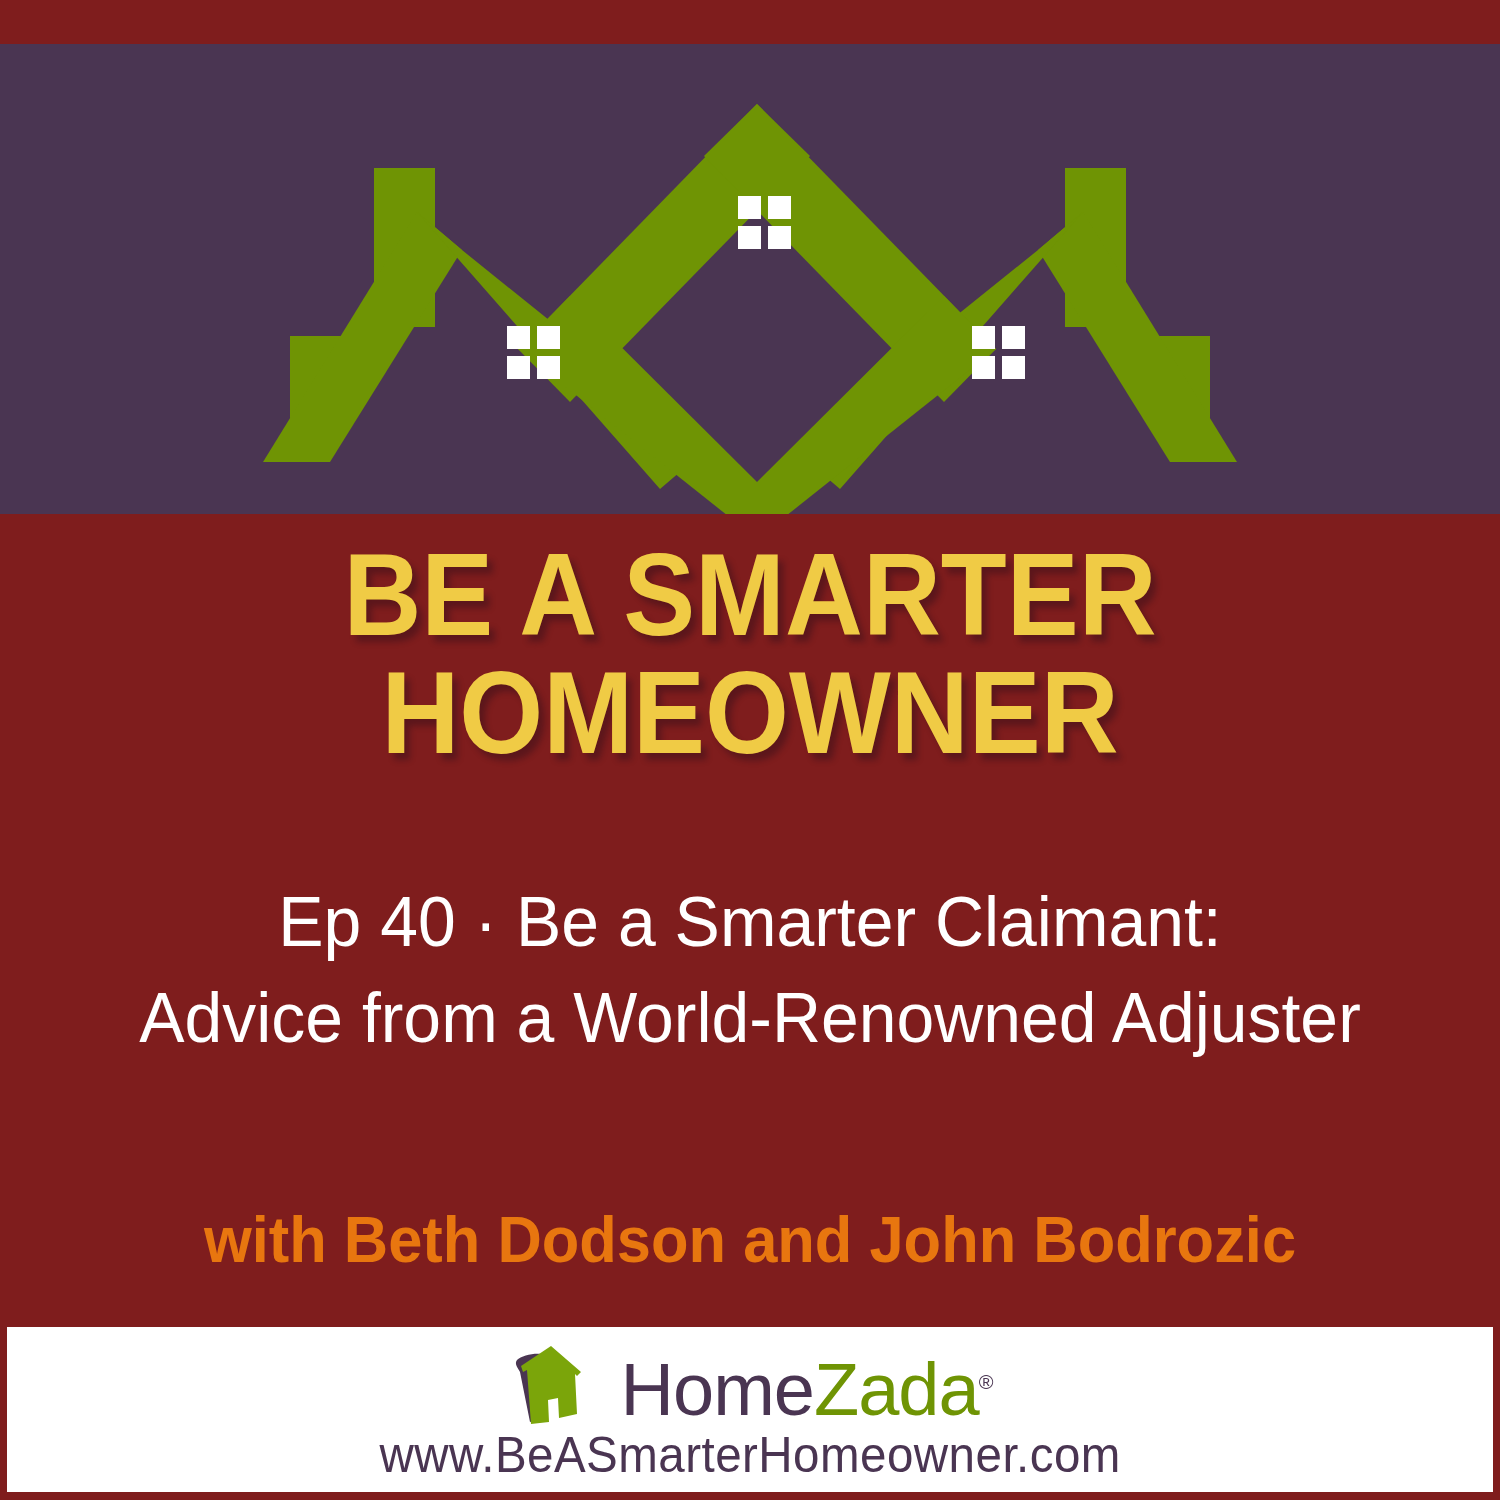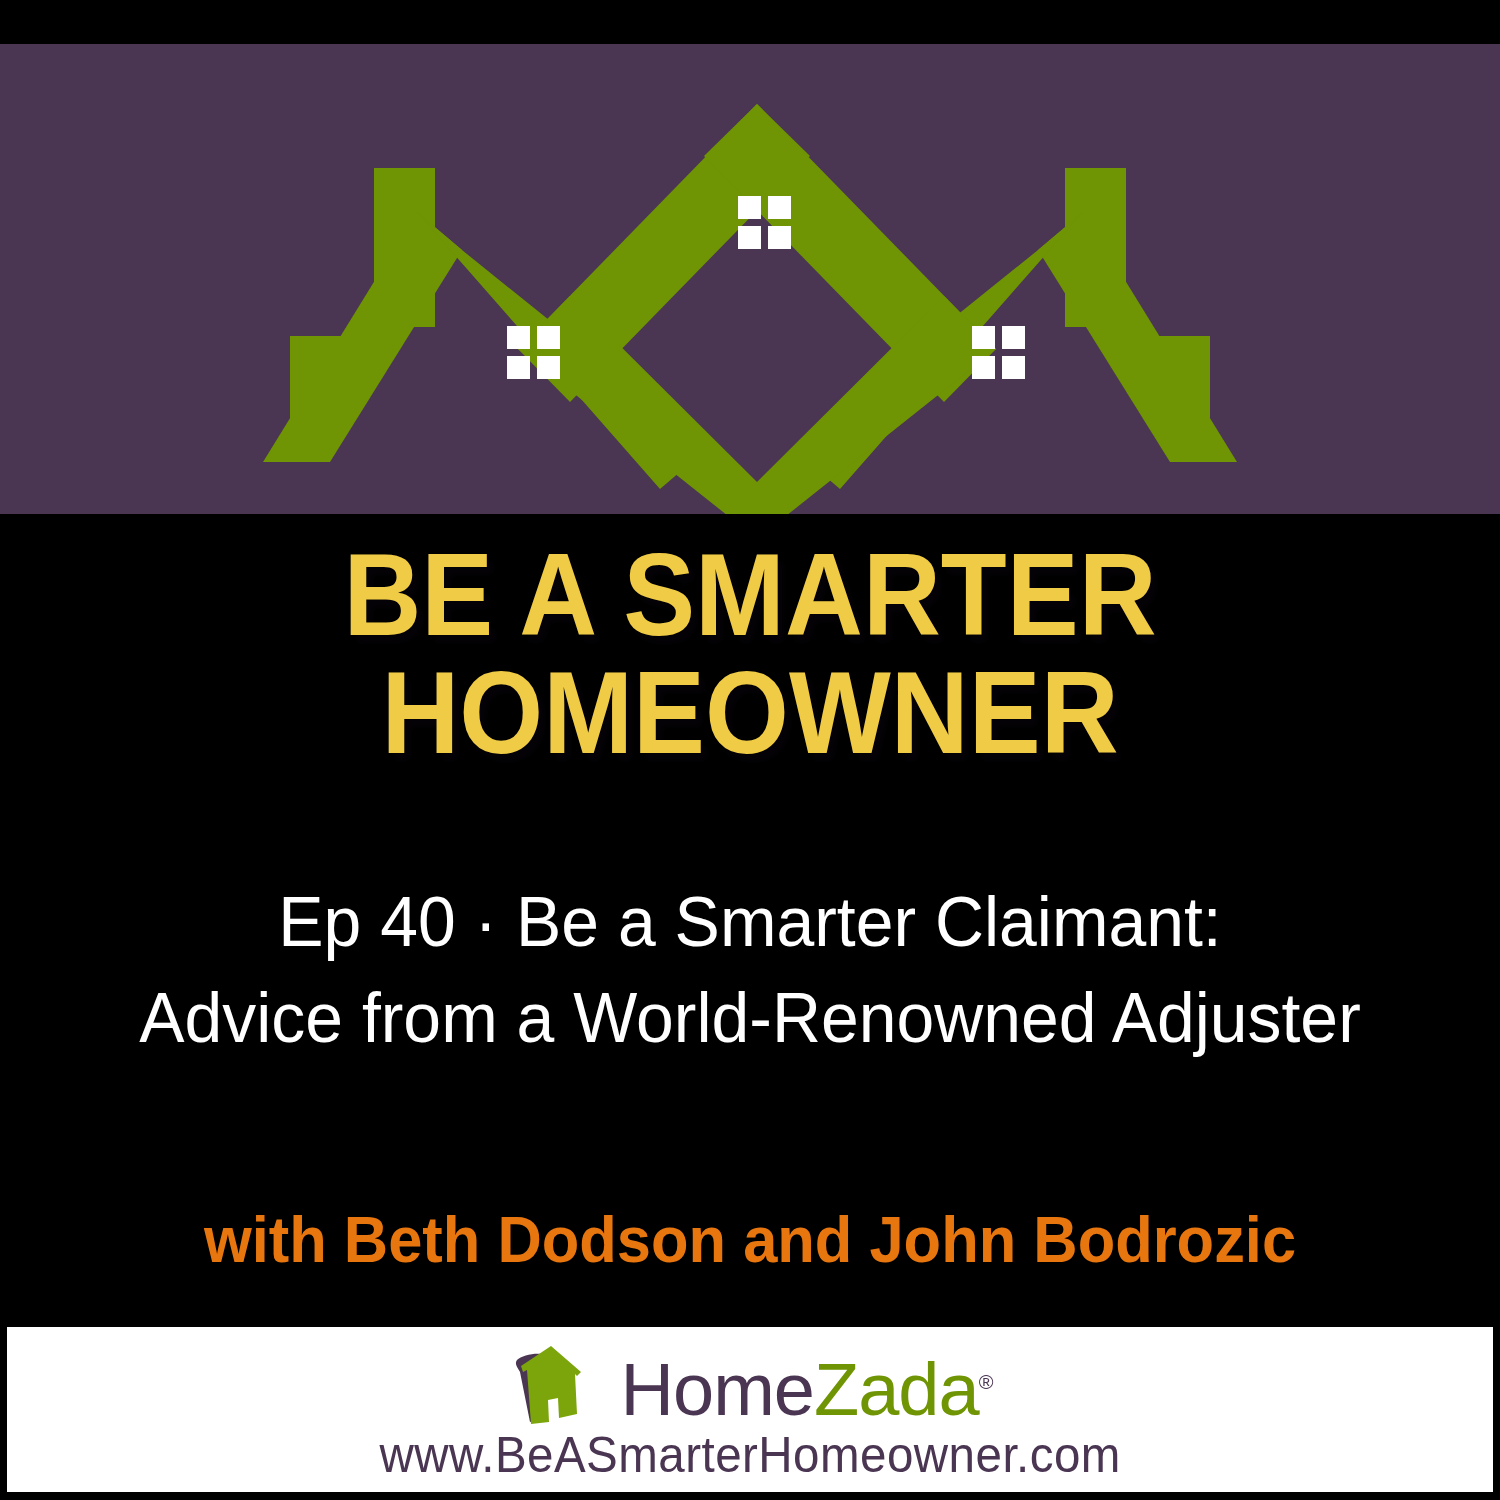--- a/index.html
+++ b/index.html
@@ -9,21 +9,21 @@
     background: #2b2230;
   }
   body {
     font-family: "Liberation Sans", sans-serif;
   }
 
   .cover {
     position: relative;
     width: 1500px;
     height: 1500px;
-    background: #000000;
+    background: #7f1d1d;
     overflow: hidden;
     box-sizing: border-box;
   }
 
   
   .logo-mark {
     position: absolute;
     left: 0;
     top: 44px;
     width: 1500px;

